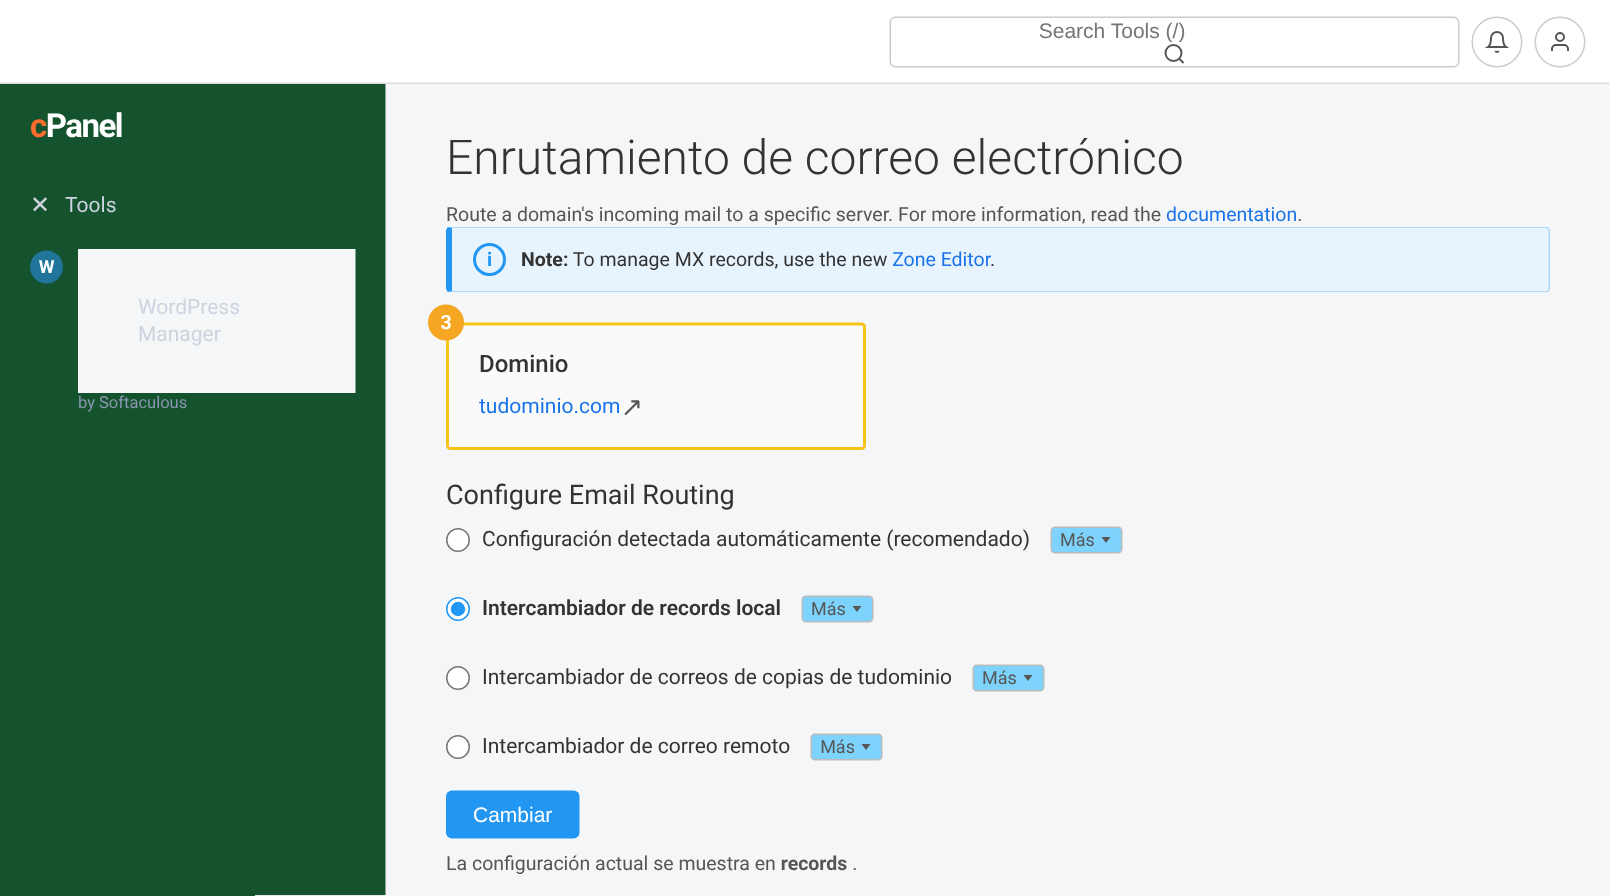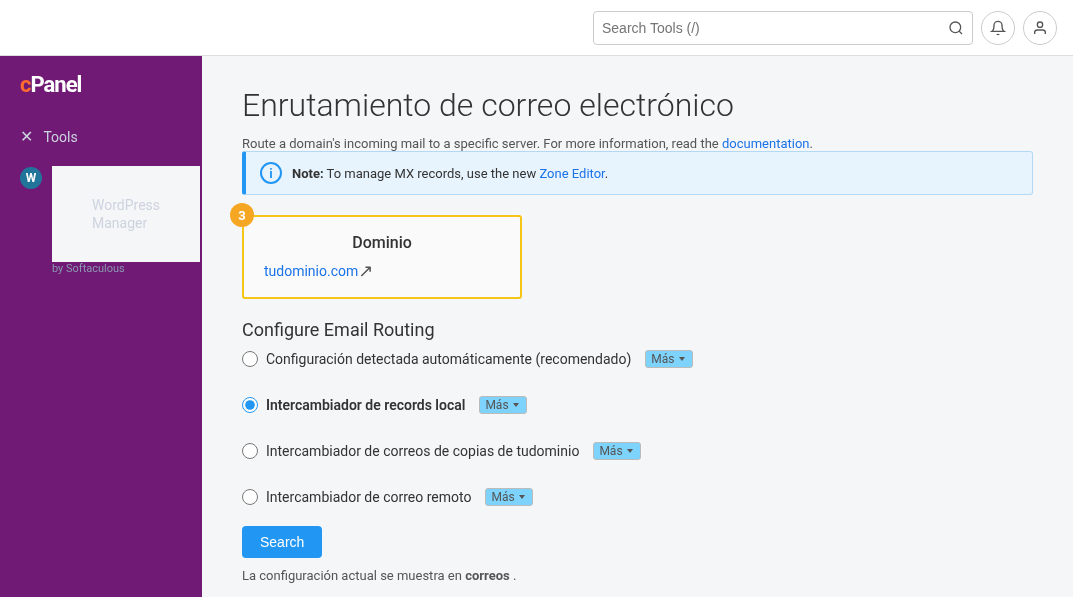--- a/index.html
+++ b/index.html
@@ -18,20 +18,21 @@
     }
     .search-wrapper {
       display: flex;
       align-items: center;
       border: 1px solid #ccc;
       border-radius: 4px;
       padding: 0 8px;
       height: 34px;
       width: 380px;
       background: #fff;
+      flex-direction: column;
     }
     .search-wrapper input {
       border: none;
       outline: none;
       flex: 1;
       font-size: 14px;
       color: #555;
     }
     .search-icon-btn {
       background: none;
@@ -63,22 +64,22 @@
 
     
     .layout {
       display: flex;
       flex: 1;
       overflow: hidden;
     }
 
     
     .sidebar {
-      width: 202px;
-      background: #701a75;
+      width: 257px;
+      background: #14532d;
       color: #fff;
       flex-shrink: 0;
       padding-top: 16px;
     }
     .sidebar-logo {
       padding: 0 20px 20px 20px;
     }
     .cpanel-logo {
       font-size: 22px;
       font-weight: bold;
@@ -198,21 +199,20 @@
       justify-content: center;
       z-index: 2;
     }
     .domain-box {
       border: 2px solid #f5c518;
       background: #fafafa;
       border-radius: 3px;
       padding: 16px 20px;
       display: inline-block;
       min-width: 280px;
-      text-align: center;
     }
     .domain-label {
       font-size: 16px;
       font-weight: 500;
       color: #333;
       margin-bottom: 8px;
     }
     .domain-value {
       font-size: 14px;
       color: #1a73e8;
@@ -412,23 +412,23 @@
           <span class="mas-btn">
             <span>Más</span>
             <svg width="10" height="10" viewBox="0 0 10 10">
                 <polygon points="2,3 8,3 5,7" fill="#555"></polygon>
               </svg>
           </span>
         </div>
 
       </div>
 
-      <button class="cambiar-btn">Search</button>
+      <button class="cambiar-btn">Cambiar</button>
 
       <p class="config-note">
         <span>La configuración actual se muestra en</span>
-        <strong>correos</strong>
+        <strong>records</strong>
         <span>.</span>
       </p>
     </div>
 
   </div>
 </div>
 
 </body></html>

